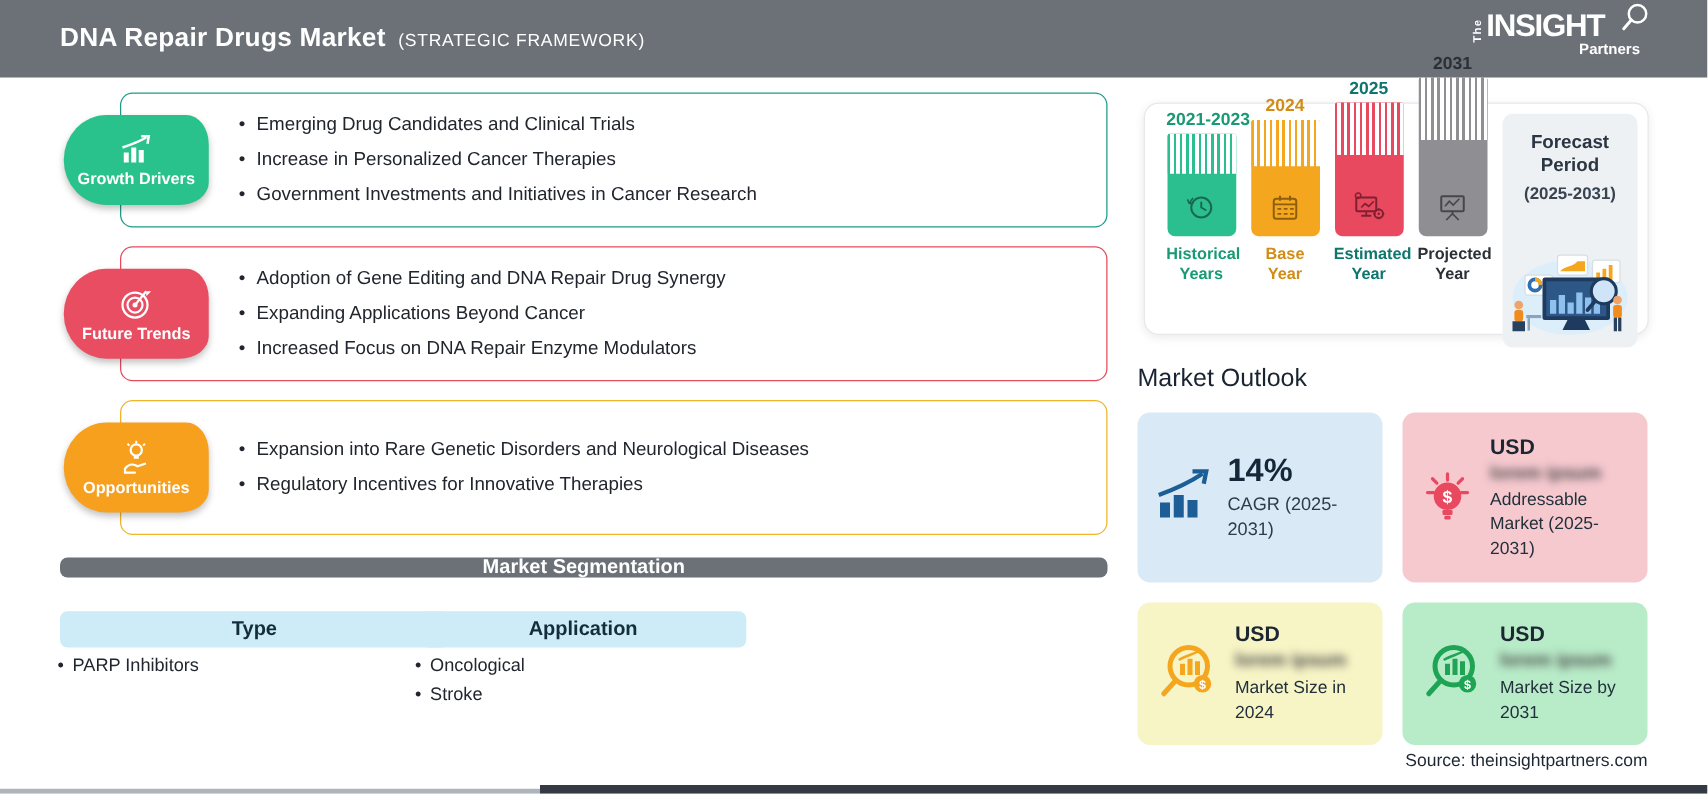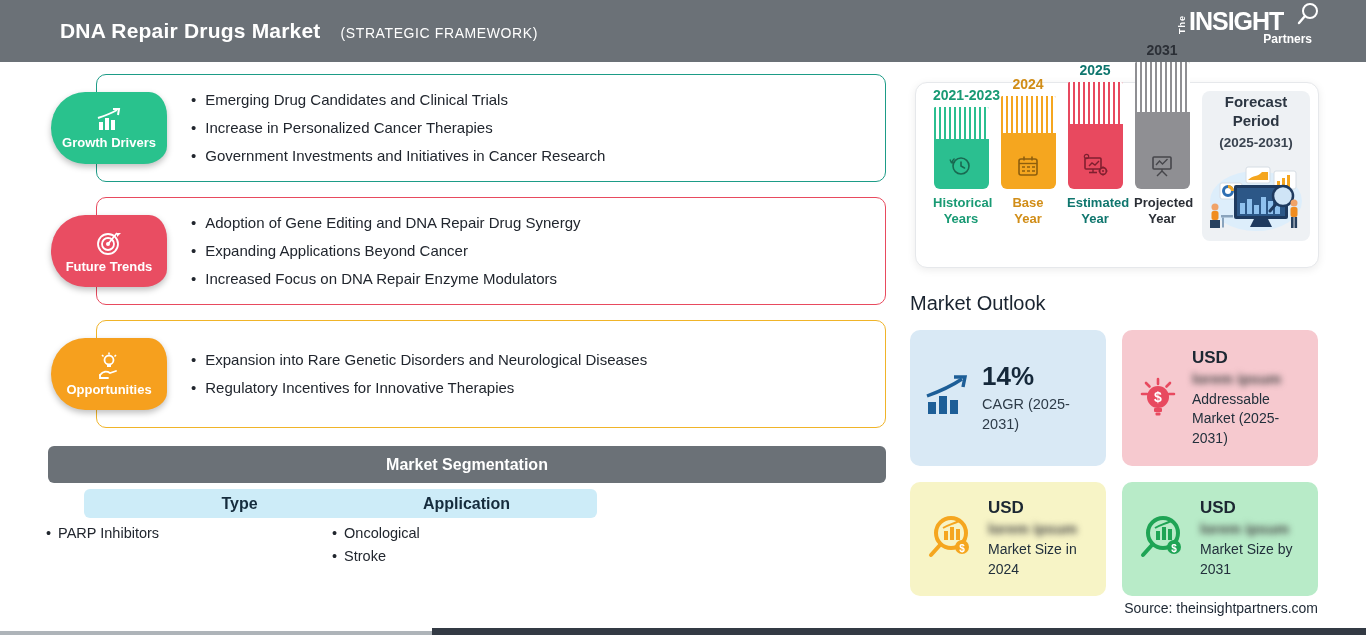--- a/index.html
+++ b/index.html
@@ -1,21 +1,21 @@
 <!DOCTYPE html>
 <html><head>
 <meta charset="utf-8">
 <style>
   * { margin:0; padding:0; box-sizing:border-box; }
   html,body { width:1366px; height:635px; }
   body { font-family:"Liberation Sans","DejaVu Sans",sans-serif; background:#ffffff; position:relative; overflow:hidden; }
 
   
   .header { position:absolute; left:0; top:0; width:1366px; height:62px; background:#6b7177; display:flex; align-items:center; }
-  .header-title-wrap { margin-left:60px; display:flex; align-items:baseline; gap:20px; color:#ffffff;text-align:center; }
+  .header-title-wrap { margin-left:48px; display:flex; align-items:baseline; gap:10px; color:#ffffff;text-align:center; }
   .header-title { font-size:21px; font-weight:bold; letter-spacing:.2px; }
   .header-subtitle { font-size:14px; font-weight:normal; letter-spacing:.6px; }
   .logo { position:absolute; right:58px; top:9px; color:#ffffff; width:130px; }
   .logo-row { display:flex; align-items:flex-end; position:relative; }
   .logo-the { font-size:9px; font-weight:bold; writing-mode:vertical-rl; transform:rotate(180deg); letter-spacing:1px; margin-right:2px; line-height:1; padding-bottom:2px; }
   .logo-insight { font-size:25px; font-weight:bold; letter-spacing:-1px; line-height:1; }
   .logo-glass { position:absolute; right:-14px; top:-7px; }
   .logo-partners { display:block; text-align:right; font-size:12px; font-weight:bold; margin-top:-2px; margin-right:-4px; }
 
   
@@ -29,25 +29,25 @@
               box-shadow:0 3px 6px rgba(0,0,0,.25); color:#fff; }
   .fw-badge.green  { background:#29c28d; }
   .fw-badge.red    { background:#e94d62; }
   .fw-badge.orange { background:#f6a01e; }
   .fw-badge-label { font-size:13px; font-weight:bold; }
   .fw-list { list-style:none; margin-left:94px; }
   .fw-list li { font-size:15px; color:#21262e; margin:6px 0; line-height:1.45; }
   .fw-list li::before { content:"•"; margin-right:9px; color:#21262e; }
 
   
-  .seg-bar { position:absolute; left:48px; top:446px; width:838px; height:37px; background:#6b7177; border-radius:6px;
+  .seg-bar { position:absolute; left:48px; top:446px; width:838px; height:16px; background:#6b7177; border-radius:6px;
              display:flex; align-items:center; justify-content:center; color:#fff; font-size:16px; font-weight:bold; }
   .seg-col-header { position:absolute; top:489px; height:29px; background:#cdecf8; border-radius:6px;
                     display:flex; align-items:center; justify-content:center; font-size:16px; font-weight:bold; color:#152c3d; }
-  .seg-col-header.type { left:48px; width:311px;margin-left:36px; }
+  .seg-col-header.type { left:48px; width:311px; }
   .seg-col-header.application { left:336px; width:261px; }
   .seg-list { list-style:none; position:absolute; }
   .seg-list.type { left:46px; top:525px; }
   .seg-list.application { left:332px; top:525px; }
   .seg-list li { font-size:14.5px; color:#21262e; margin-bottom:7px; }
   .seg-list li::before { content:"•"; margin-right:7px; }
 
   
   .timeline-card { position:absolute; left:915px; top:82px; width:404px; height:186px; background:#ffffff;
                    border:1px solid #e6e8eb; border-radius:12px; box-shadow:0 2px 8px rgba(0,0,0,.08); }
@@ -65,22 +65,22 @@
   .bar-h1 { height:82px; background:#2bbf90; }
   .bar-h2 { height:93px; background:#f5a61f; }
   .bar-h3 { height:107px; background:#e8495f; }
   .bar-h4 { height:127px; background:#8f8f93; }
   .st1 { background:repeating-linear-gradient(90deg,#2bbf90 0 2px,#ffffff 2px 5px); }
   .st2 { background:repeating-linear-gradient(90deg,#f5a61f 0 2px,#ffffff 2px 5px); }
   .st3 { background:repeating-linear-gradient(90deg,#e8495f 0 2px,#ffffff 2px 5px); }
   .st4 { background:repeating-linear-gradient(90deg,#8f8f93 0 2px,#ffffff 2px 5px); }
   .c-green { color:#199a74; } .c-orange { color:#d18d17; } .c-red { color:#0f766e; } .c-dark { color:#2b2f36; }
 
-  .forecast-panel { position:absolute; right:8px; top:8px; width:108px; height:150px; background:#eef1f4;
-                    border-radius:8px; text-align:center; padding-top:2px; }
+  .forecast-panel { position:absolute; right:8px; top:8px; width:108px; height:187px; background:#eef1f4;
+                    border-radius:8px; text-align:center; padding-top:14px; }
   .forecast-line1 { font-size:15px; font-weight:bold; color:#2c3642; line-height:1.25; }
   .forecast-line2 { font-size:13.5px; font-weight:bold; color:#3a4450; margin-top:4px; }
   .forecast-illustration { position:absolute; bottom:6px; left:4px; }
 
   
   .mo-title { position:absolute; left:910px; top:292px; font-size:20px; font-weight:normal; color:#1a2430; }
   .mo-card { position:absolute; border-radius:10px; display:flex; align-items:center; padding:12px 14px; gap:12px; }
   .mo-card.blue   { left:910px;  top:330px; width:196px; height:136px; background:#d9e9f5; }
   .mo-card.pink   { left:1122px; top:330px; width:196px; height:136px; background:#f6c9cf; }
   .mo-card.yellow { left:910px;  top:482px; width:196px; height:114px; background:#f7f4c6; }

